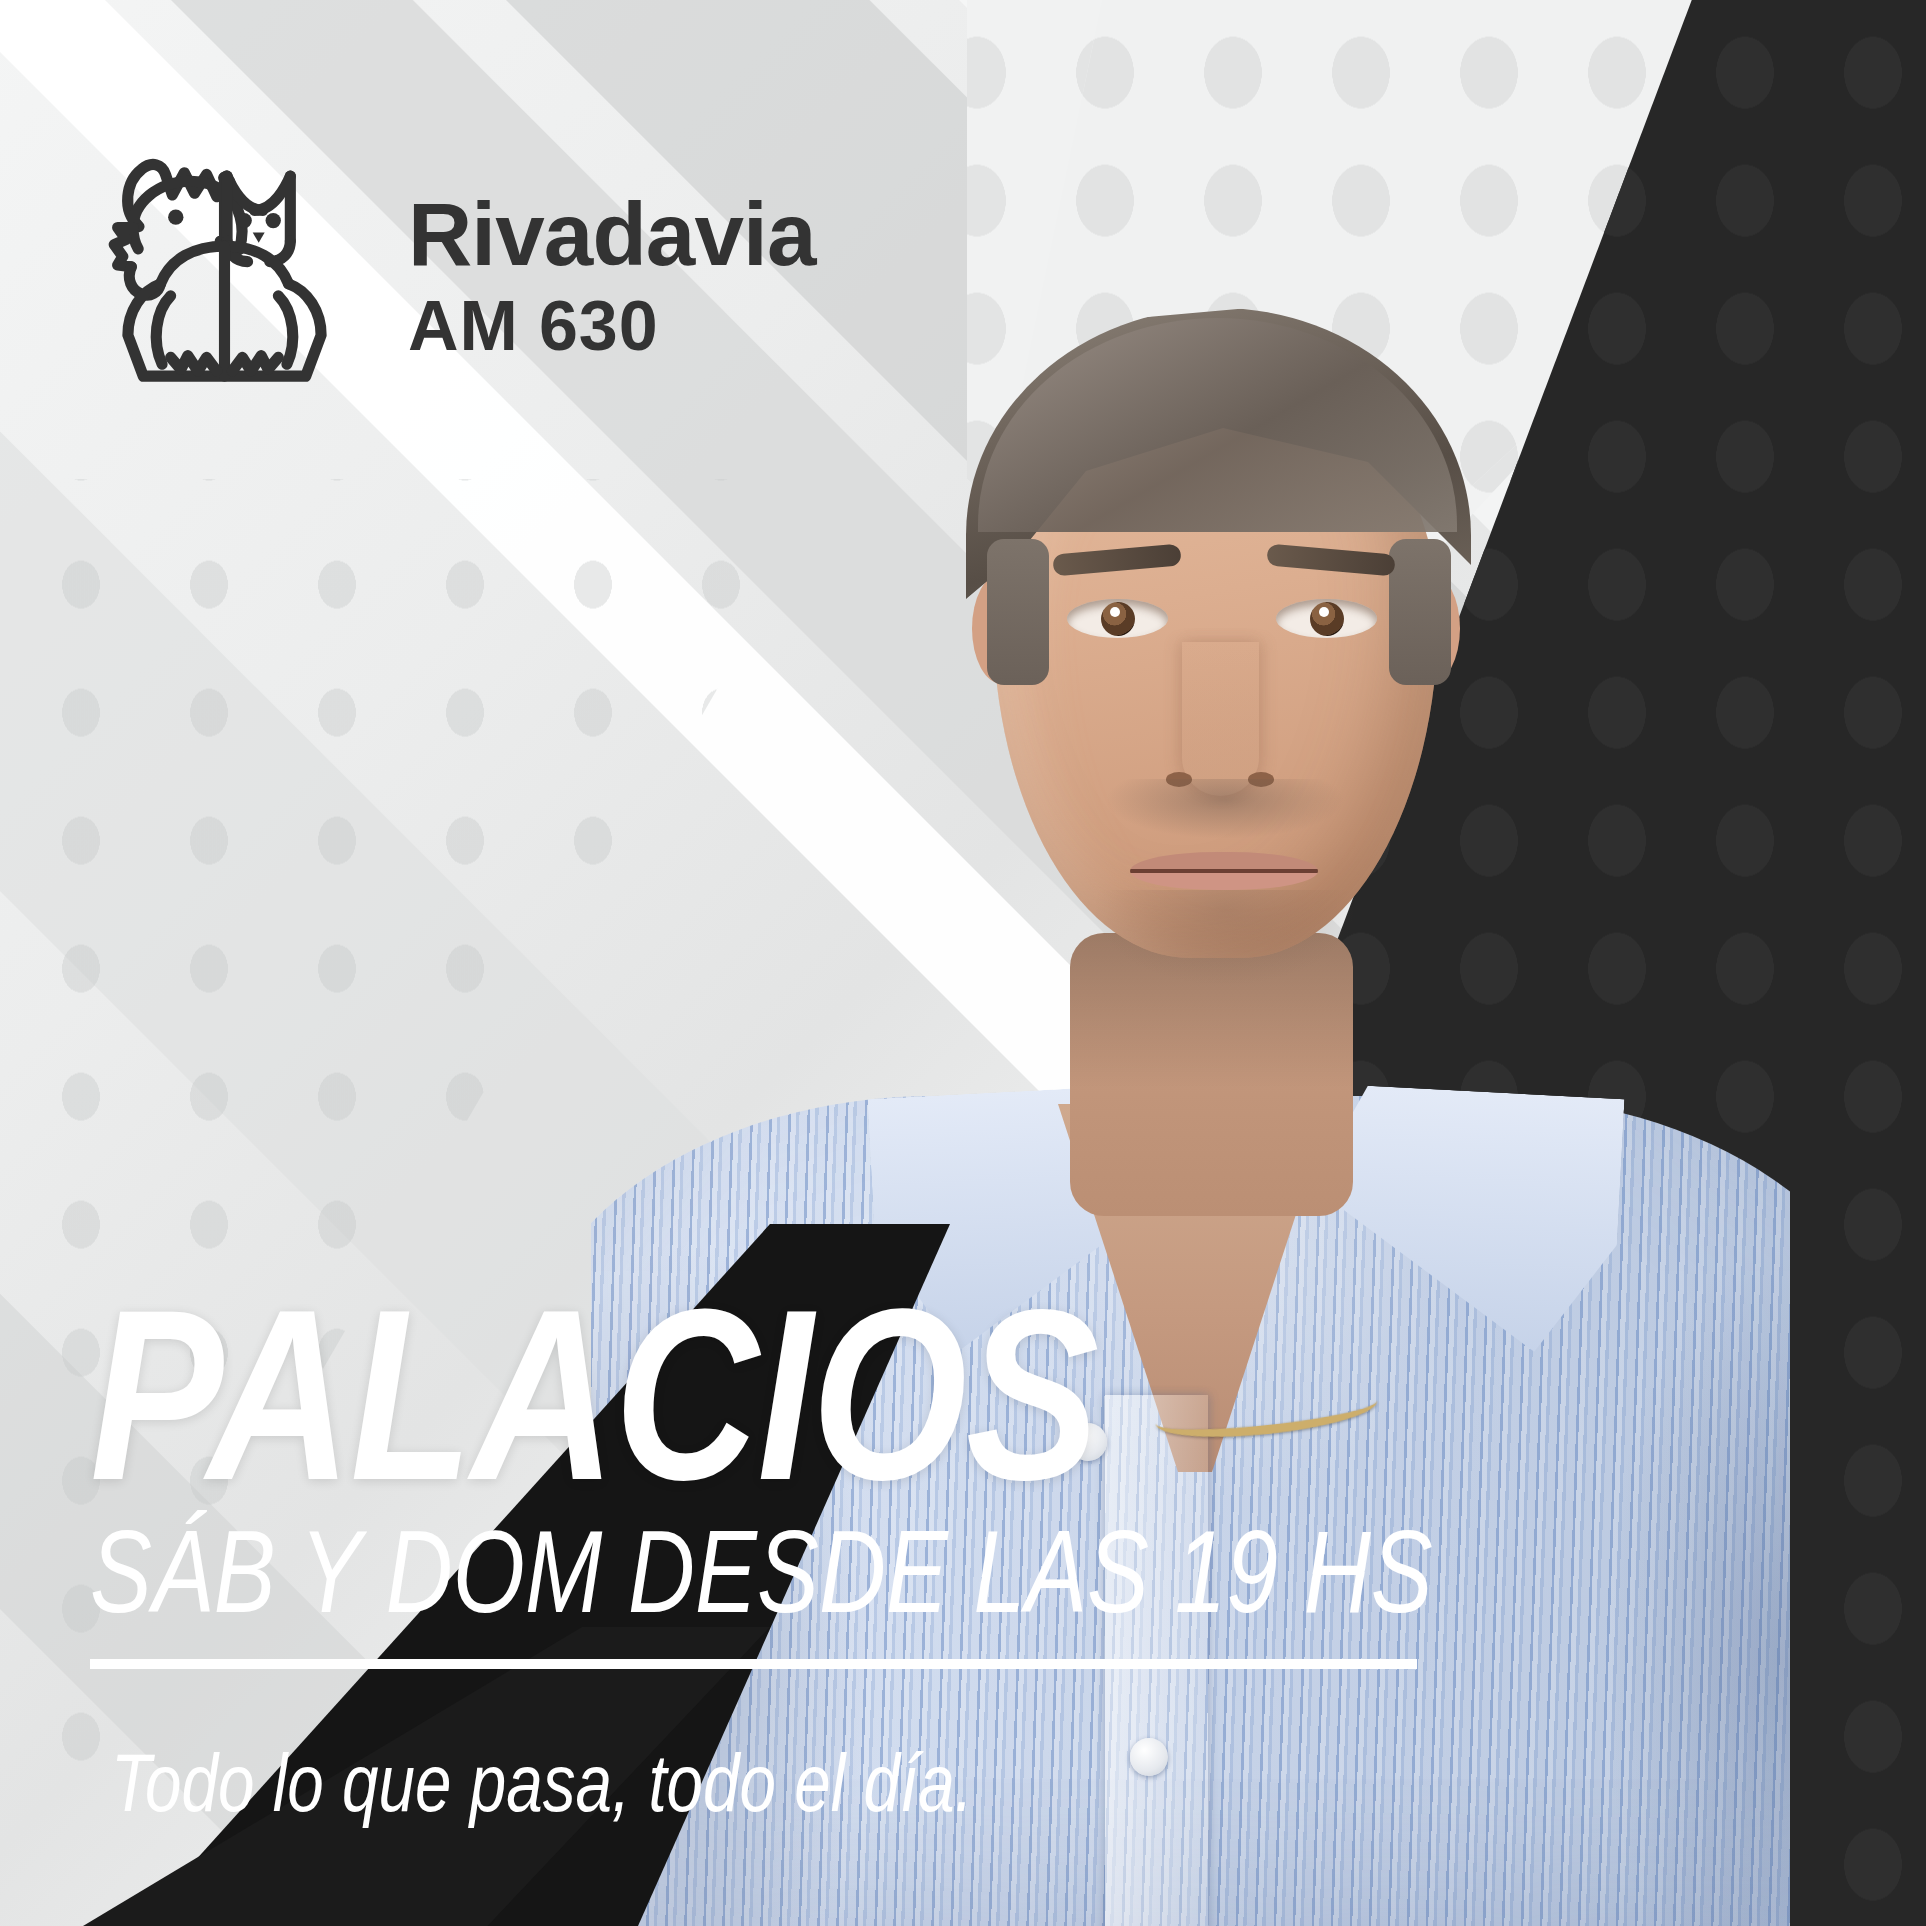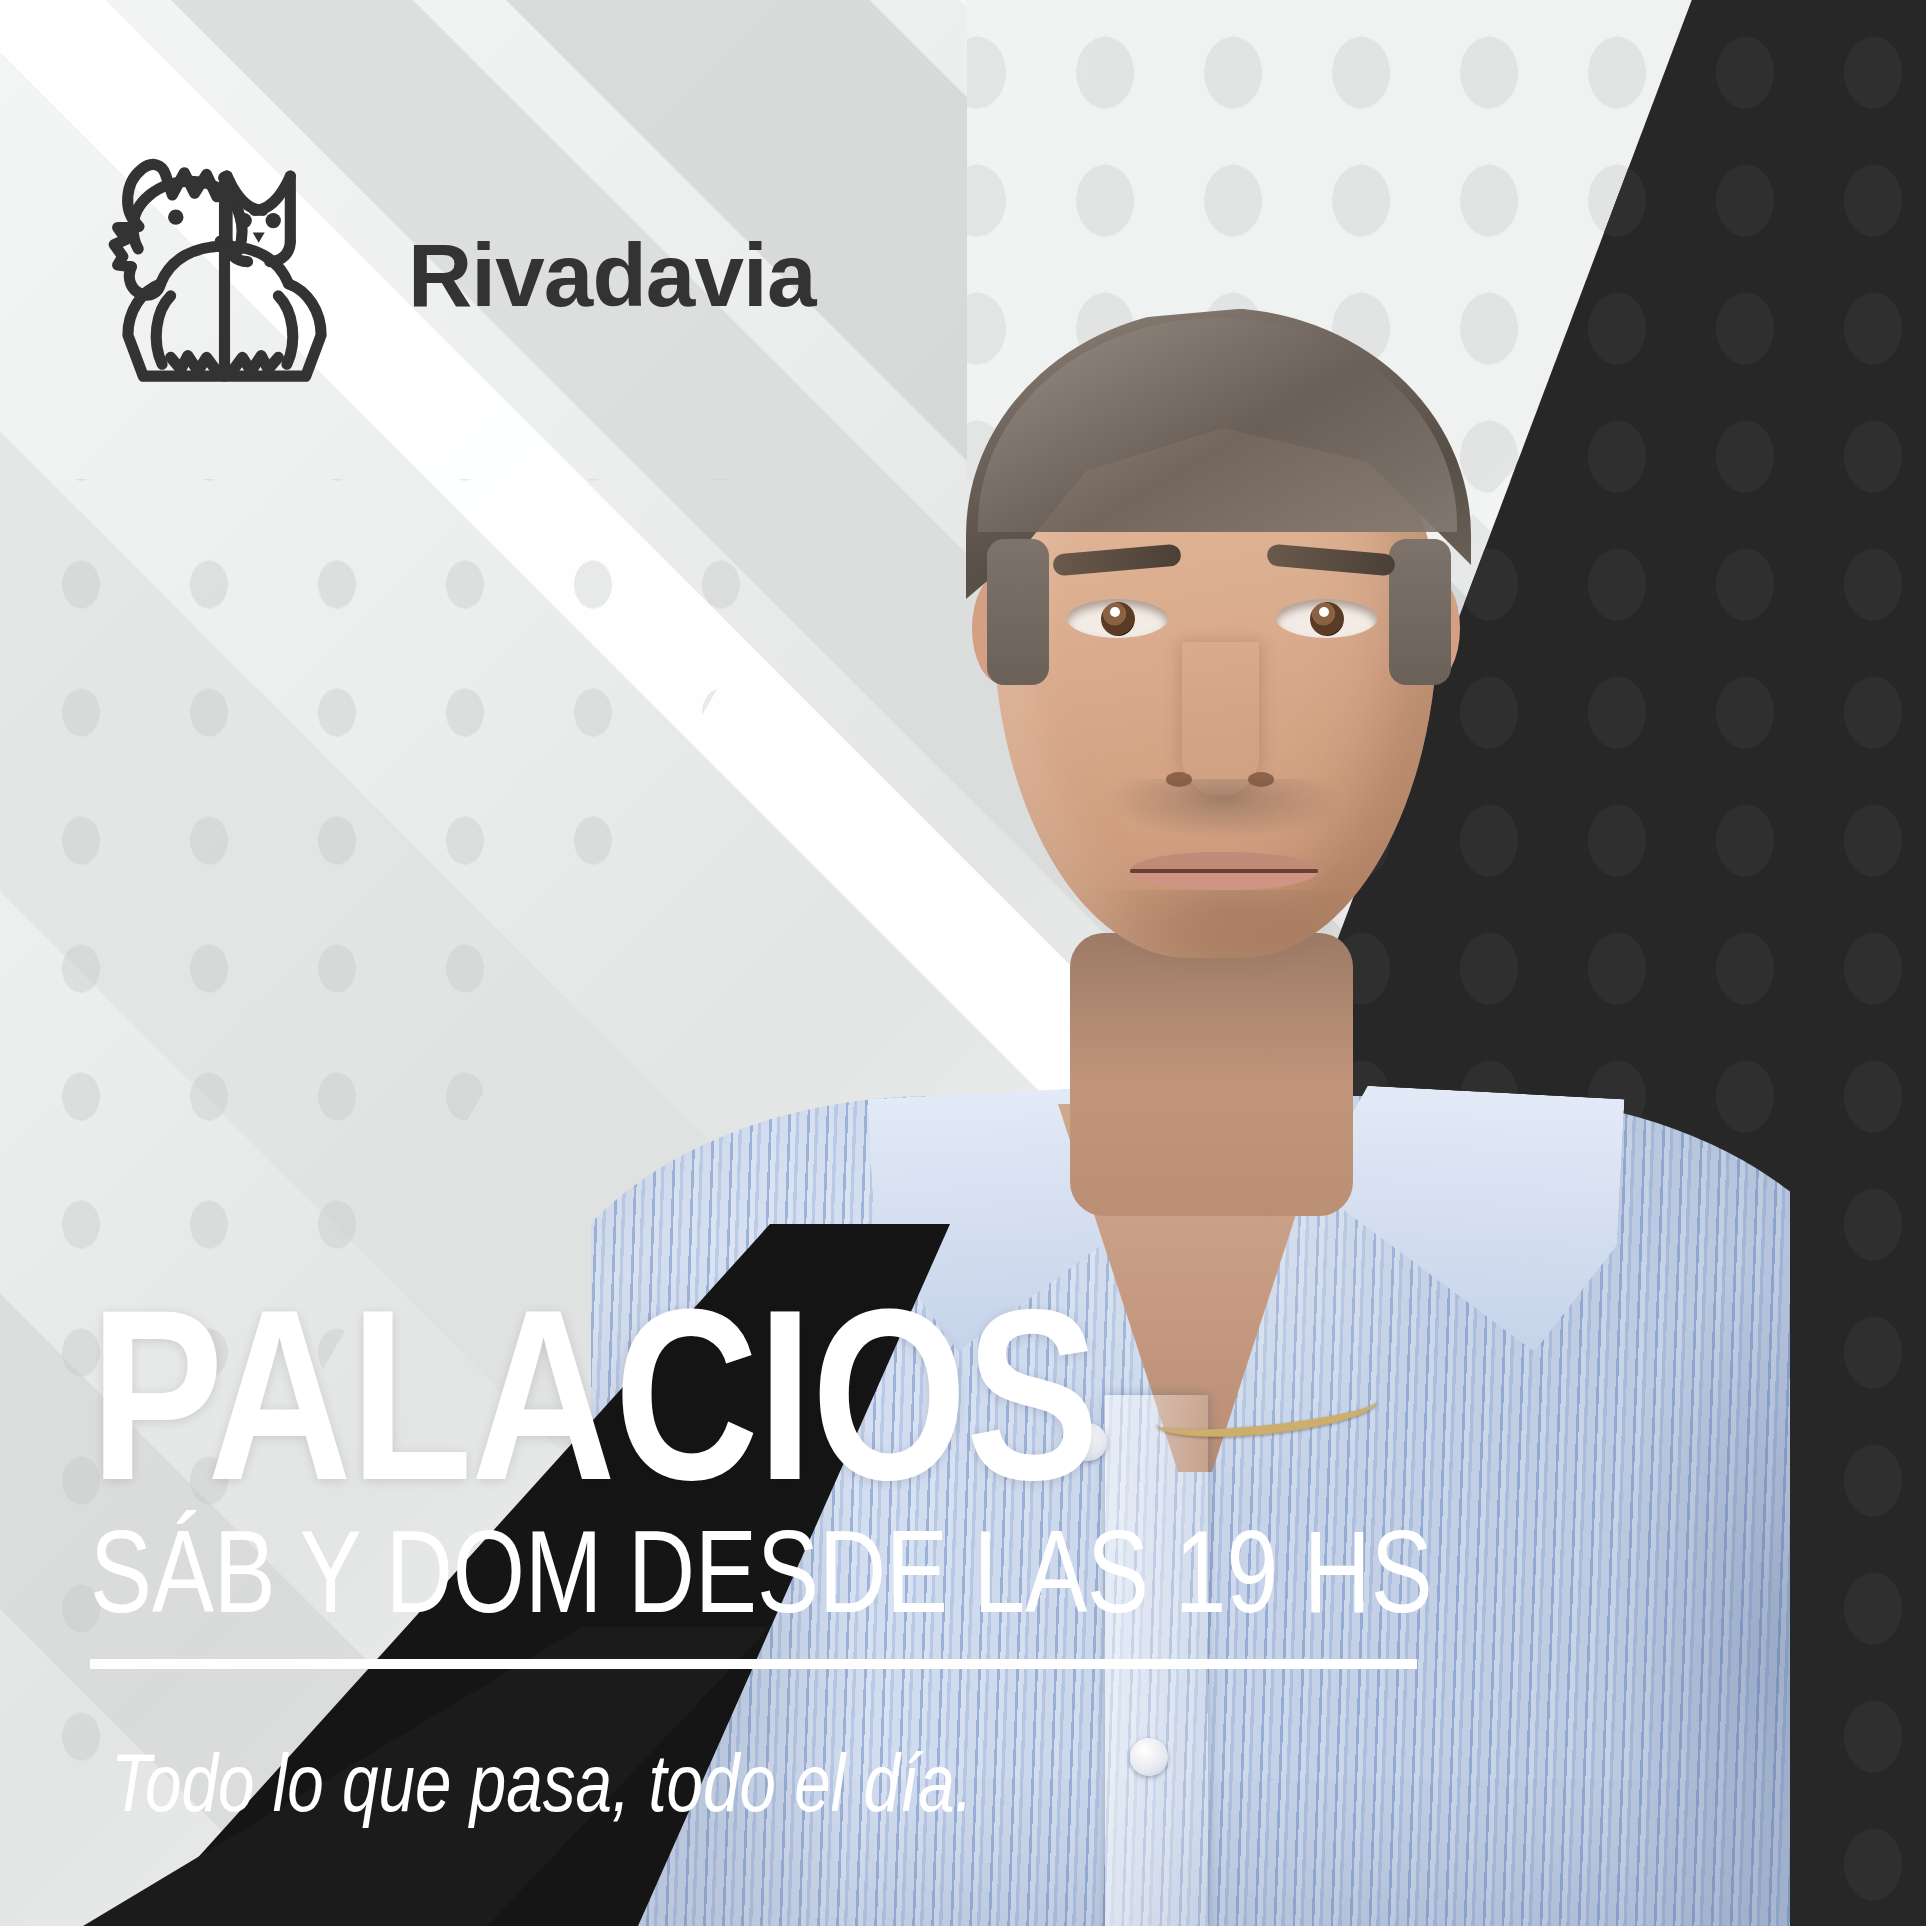--- a/index.html
+++ b/index.html
@@ -244,21 +244,21 @@
   .logo-text{display:flex; flex-direction:column; line-height:1;}
   .logo-name{
     font-size:89px; font-weight:700; color:#333333; letter-spacing:-0.9px;margin-top:38px;
   }
   .logo-sub{
     font-size:70px; font-weight:700; color:#333333; letter-spacing:0.9px; margin-top:12px;
   }
 
   
   .show{
-    position:absolute; left:90px; bottom:257px; width:1627px;
+    position:absolute; left:90px; bottom:257px; width:1627px;font-style:italic;
   }
   .show-title{
     font-family:"Liberation Sans Narrow","Liberation Sans",sans-serif;
     font-weight:700;
     font-size:244px;
     line-height:.82;
     color:#ffffff;
     letter-spacing:-1.7px;
     transform:scaleX(.82);
     transform-origin:left center;
@@ -396,20 +396,21 @@
         <path d="M155 138 L155 290"></path>
 
         <path d="M92 268 L104 282 L112 266 L124 284 L134 268 L146 284"></path>
         <path d="M218 268 L206 282 L198 266 L186 284 L176 268 L164 284"></path>
 
         <circle cx="98" cy="104" r="9" fill="#333333" stroke="none"></circle>
       </g>
     </svg>
     <div class="logo-text">
       <span class="logo-name">Rivadavia</span>
+      <span class="logo-sub">AM 630</span>
     </div>
   </div>
 
   <div class="show">
     <div class="show-title">PALACIOS</div>
     <div class="show-sched">SÁB Y DOM DESDE LAS 19 HS</div>
     <div class="rule"></div>
   </div>
 
   <div class="tagline">Todo lo que pasa, todo el día.</div>

